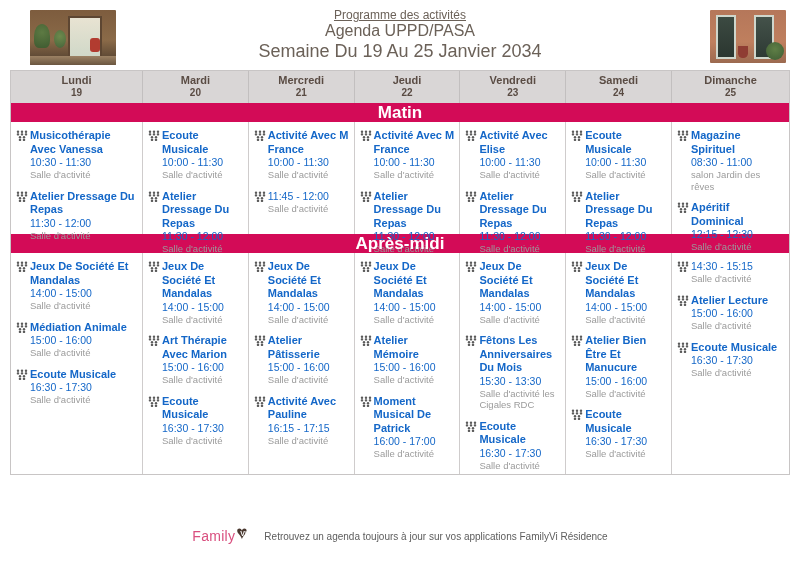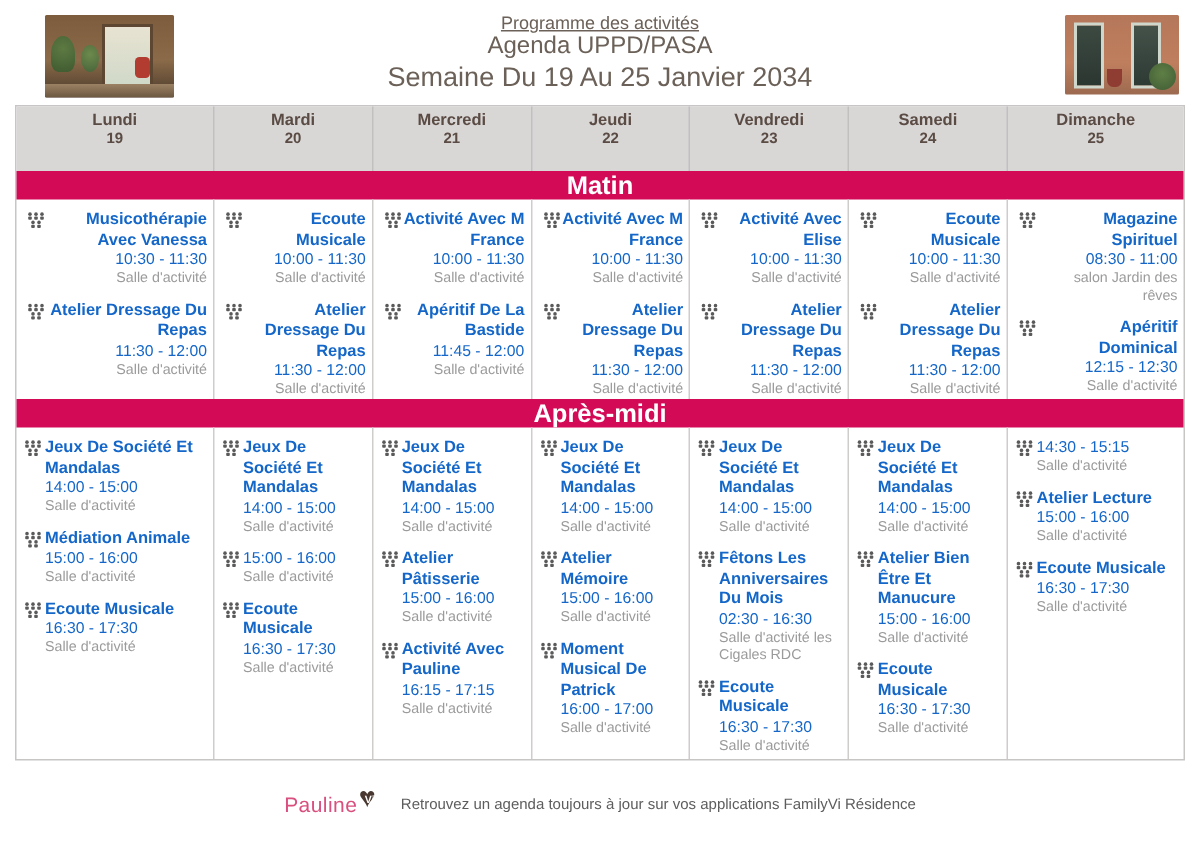--- a/index.html
+++ b/index.html
@@ -33,28 +33,28 @@
   .pr-plant{left:56px;top:32px;width:18px;height:18px;background:radial-gradient(circle at 50% 40%,#5f7f46,#3f5c34);border-radius:50%;}
   .pr-pot{left:28px;top:36px;width:10px;height:12px;background:#8f3d33;border-radius:0 0 40% 40%;}
   .titleblock{position:absolute;left:0;top:8px;width:100%;text-align:center;color:var(--titlecolor);}
   .t1{font-size:12px;line-height:15px;text-decoration:underline;}
   .t2{font-size:16px;line-height:15px;}
   .t3{font-size:18px;line-height:23px;margin-top:2px;}
   
   .schedule{position:absolute;left:10px;top:70px;width:778px;border:1px solid var(--border);border-top:1px solid var(--border);}
   .cols{display:grid;grid-template-columns:132px 1fr 1fr 1fr 1fr 1fr 117px;}
   .dayhead-row{background:#d9d6d6;}
-  .dayhead{padding:3px 2px 15px 2px;text-align:center;color:var(--headtext);border-right:1px solid #c2bfbf;}
+  .dayhead{padding:3px 2px 4px 2px;text-align:center;color:var(--headtext);border-right:1px solid #c2bfbf;}
   .dayhead:last-child{border-right:none;}
   .dayname{font-weight:bold;font-size:11px;line-height:13px;}
   .daydate{font-weight:bold;font-size:10px;line-height:12px;}
   .banner{background:var(--banner);color:#fff;font-weight:bold;font-size:17px;line-height:19px;height:19px;text-align:center;}
   .day-row .daycell{border-right:1px solid #cfcccc;padding:7px 4px 4px 5px;box-sizing:border-box;}
   .day-row .daycell:last-child{border-right:none;}
-  .day-row.morning .daycell{height:133px;text-align:right;}
+  .day-row.morning .daycell{height:112px;}
   .day-row.afternoon .daycell{height:221px;}
   .entry{display:flex;align-items:flex-start;margin-bottom:9px;}
   .gicon{flex:0 0 14px;width:14px;margin-top:1px;line-height:0;}
   .etext{flex:1;min-width:0;}
   .etitle{color:var(--blue);font-weight:bold;font-size:11px;line-height:13.5px;}
   .etime{color:var(--blue);font-size:10.5px;line-height:13px;}
   .eloc{color:var(--loc);font-size:9.5px;line-height:11.5px;}
   
   .footer{position:absolute;left:0;top:527px;width:100%;display:flex;align-items:center;justify-content:center;gap:10px;}
   .logo{display:flex;align-items:center;}
@@ -239,21 +239,20 @@
                 <rect x="9.6" y="6.5" width="4.8" height="4.6" rx="1.4"></rect>
                 <circle cx="20" cy="3.5" r="2.4"></circle>
                 <rect x="17.6" y="6.5" width="4.8" height="4.6" rx="1.4"></rect>
                 <circle cx="8" cy="14.5" r="2.4"></circle>
                 <rect x="5.6" y="17.5" width="4.8" height="4.6" rx="1.4"></rect>
                 <circle cx="16" cy="14.5" r="2.4"></circle>
                 <rect x="13.6" y="17.5" width="4.8" height="4.6" rx="1.4"></rect>
               </g>
             </svg></span>
           <div class="etext">
-            <div class="etitle">Apéritif De La Bastide</div>
             <div class="etime">11:45 - 12:00</div>
             <div class="eloc">Salle d'activité</div>
           </div>
         </div>
       </div>
       <div class="daycell">
         <div class="entry">
           <span class="gicon"><svg width="12" height="12" viewBox="0 0 24 24" xmlns="http://www.w3.org/2000/svg">
               <g fill="#5a5a5a">
                 <circle cx="4" cy="3.5" r="2.4"></circle>
@@ -527,20 +526,21 @@
                 <rect x="9.6" y="6.5" width="4.8" height="4.6" rx="1.4"></rect>
                 <circle cx="20" cy="3.5" r="2.4"></circle>
                 <rect x="17.6" y="6.5" width="4.8" height="4.6" rx="1.4"></rect>
                 <circle cx="8" cy="14.5" r="2.4"></circle>
                 <rect x="5.6" y="17.5" width="4.8" height="4.6" rx="1.4"></rect>
                 <circle cx="16" cy="14.5" r="2.4"></circle>
                 <rect x="13.6" y="17.5" width="4.8" height="4.6" rx="1.4"></rect>
               </g>
             </svg></span>
           <div class="etext">
+            <div class="etitle">Art Thérapie Avec Marion</div>
             <div class="etime">15:00 - 16:00</div>
             <div class="eloc">Salle d'activité</div>
           </div>
         </div>
         <div class="entry">
           <span class="gicon"><svg width="12" height="12" viewBox="0 0 24 24" xmlns="http://www.w3.org/2000/svg">
               <g fill="#5a5a5a">
                 <circle cx="4" cy="3.5" r="2.4"></circle>
                 <rect x="1.6" y="6.5" width="4.8" height="4.6" rx="1.4"></rect>
                 <circle cx="12" cy="3.5" r="2.4"></circle>
@@ -722,21 +722,21 @@
                 <circle cx="20" cy="3.5" r="2.4"></circle>
                 <rect x="17.6" y="6.5" width="4.8" height="4.6" rx="1.4"></rect>
                 <circle cx="8" cy="14.5" r="2.4"></circle>
                 <rect x="5.6" y="17.5" width="4.8" height="4.6" rx="1.4"></rect>
                 <circle cx="16" cy="14.5" r="2.4"></circle>
                 <rect x="13.6" y="17.5" width="4.8" height="4.6" rx="1.4"></rect>
               </g>
             </svg></span>
           <div class="etext">
             <div class="etitle">Fêtons Les Anniversaires Du Mois</div>
-            <div class="etime">02:30 - 16:30</div>
+            <div class="etime">15:30 - 13:30</div>
             <div class="eloc">Salle d'activité les Cigales RDC</div>
           </div>
         </div>
         <div class="entry">
           <span class="gicon"><svg width="12" height="12" viewBox="0 0 24 24" xmlns="http://www.w3.org/2000/svg">
               <g fill="#5a5a5a">
                 <circle cx="4" cy="3.5" r="2.4"></circle>
                 <rect x="1.6" y="6.5" width="4.8" height="4.6" rx="1.4"></rect>
                 <circle cx="12" cy="3.5" r="2.4"></circle>
                 <rect x="9.6" y="6.5" width="4.8" height="4.6" rx="1.4"></rect>
@@ -882,20 +882,20 @@
             <div class="etime">16:30 - 17:30</div>
             <div class="eloc">Salle d'activité</div>
           </div>
         </div>
       </div>
     </div>
 </div>
 
 <div class="footer">
   <span class="logo">
-    <span class="logo-family">Pauline</span>
+    <span class="logo-family">Family</span>
     <span class="heart">
       <span class="heart-glyph">♥</span>
       <span class="heart-vi">Vi</span>
     </span>
   </span>
   <span class="footer-text">Retrouvez un agenda toujours à jour sur vos applications FamilyVi Résidence</span>
 </div>
 
 </body></html>

